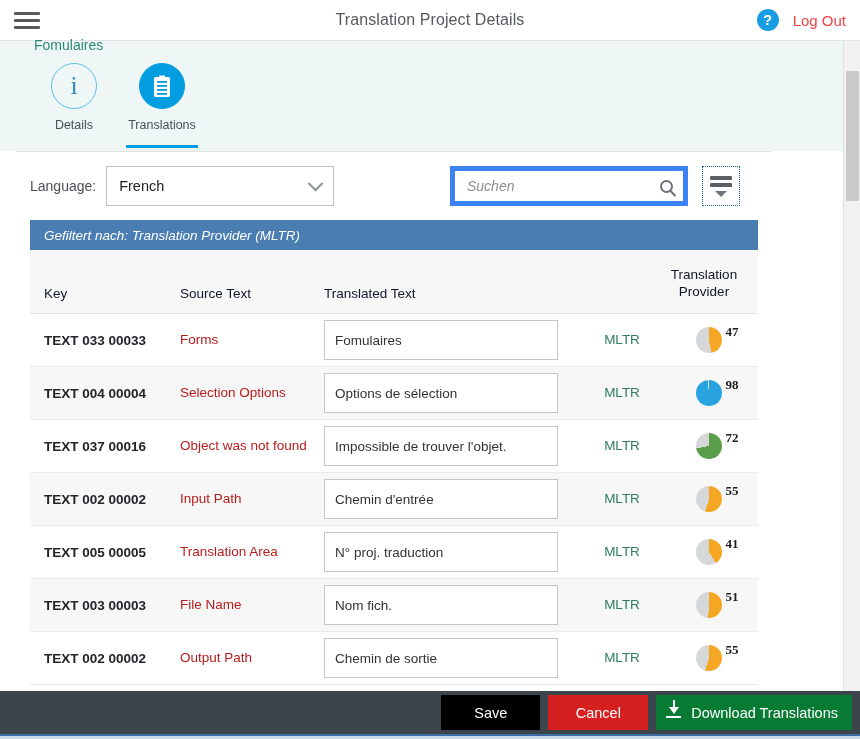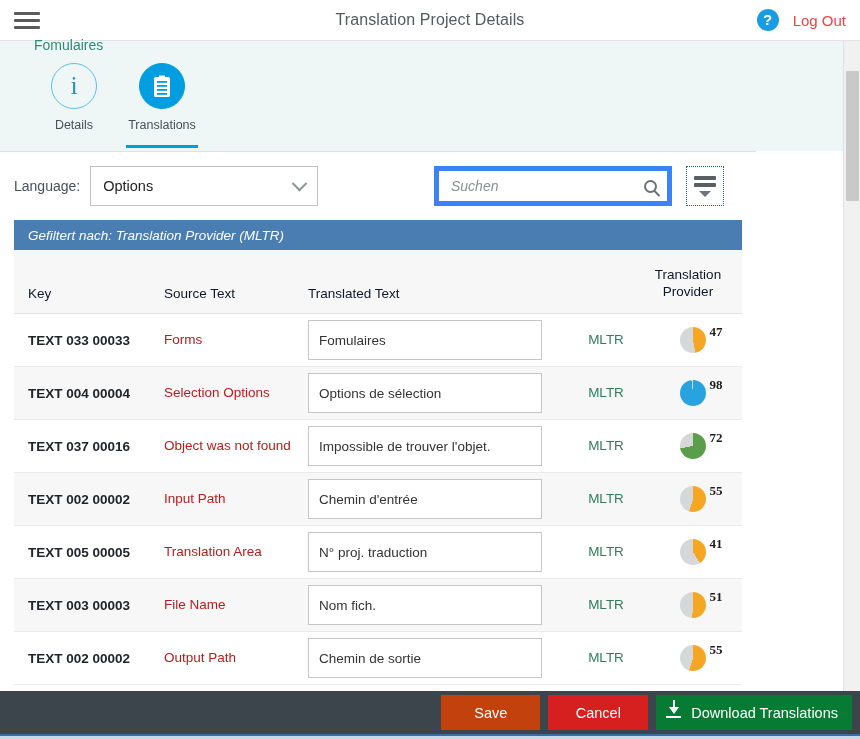--- a/index.html
+++ b/index.html
@@ -60,21 +60,21 @@
     position: absolute; top: 41px; right: 0; width: 17px; height: 698px;
     background: #f1f1f1; border-left: 1px solid #e0e0e0;
   }
   .vscroll .thumb {
     position: absolute; top: 30px; left: 2px; width: 13px; height: 130px;
     background: #c9c9c9; border-radius: 1px;
   }
 
   
   .panel {
-    position: absolute; top: 151px; left: 0; width: 756px; bottom: 0;
+    position: absolute; top: 151px; left: 16px; width: 756px; bottom: 0;
     background: #ffffff; border-top: 1px solid #e0e0e0;
   }
 
   .controls {
     position: relative; height: 68px; padding: 0 14px;
     display: flex; align-items: center;
   }
   .lang-label { font-size: 14px; color: #4a4f54; margin-right: 10px; }
   .select-box {
     width: 228px; height: 40px; border: 1px solid #bfbfbf; background: #fff;
@@ -149,21 +149,21 @@
   .qi .num { font-size: 13px; font-weight: bold; color: #1d1d1d; align-self: flex-start; margin-top: -3px; }
 
   
   .footer {
     position: absolute; left: 0; bottom: 5px; width: 860px; height: 43px;
     background: #3c444c; display: flex; align-items: center; justify-content: flex-end;
     padding-right: 8px; gap: 8px; z-index: 20;
   }
   .btn { height: 35px; border: none; cursor: pointer; color: #fff;
     font-size: 14.5px; font-family: "Liberation Sans", sans-serif; }
-  .btn-save { width: 99px; background: #c2410c; }
+  .btn-save { width: 99px; background: #000000; }
   .btn-cancel { width: 100px; background: #d62020; }
   .btn-download { background: #077a34; padding: 0 14px 0 10px;
     display: flex; align-items: center; gap: 10px; }
   .dl-icon { display: flex; flex-direction: column; align-items: center; gap: 2px; }
   .dl-arrow { width: 0; height: 0; border-left: 5px solid transparent; border-right: 5px solid transparent;
     border-top: 7px solid #fff; position: relative; }
   .dl-stem { position: absolute; width: 2px; height: 8px; background: #fff; left: -1px; top: -14px; }
   .dl-line { width: 15px; height: 2px; background: #fff; }
   .bottom-blue { position: absolute; left: 0; bottom: 0; width: 860px; height: 5px; background: #c8d8e8; }
   .bottom-blue::after { content:""; position:absolute; left:0; top:0; width:860px; height:2px; background:#3b6ea5; }
@@ -215,21 +215,21 @@
 
   <div class="vscroll">
     <div class="thumb"></div>
   </div>
 
   <div class="panel">
 
     <div class="controls">
       <div class="lang-label">Language:</div>
       <div class="select-box">
-        <span class="val">Options</span>
+        <span class="val">French</span>
         <span class="chev"></span>
       </div>
 
       <div class="search-wrap">
         <div class="search-box">
           <input type="text" placeholder="Suchen" style="">
           <span class="mag"></span>
         </div>
       </div>
 

